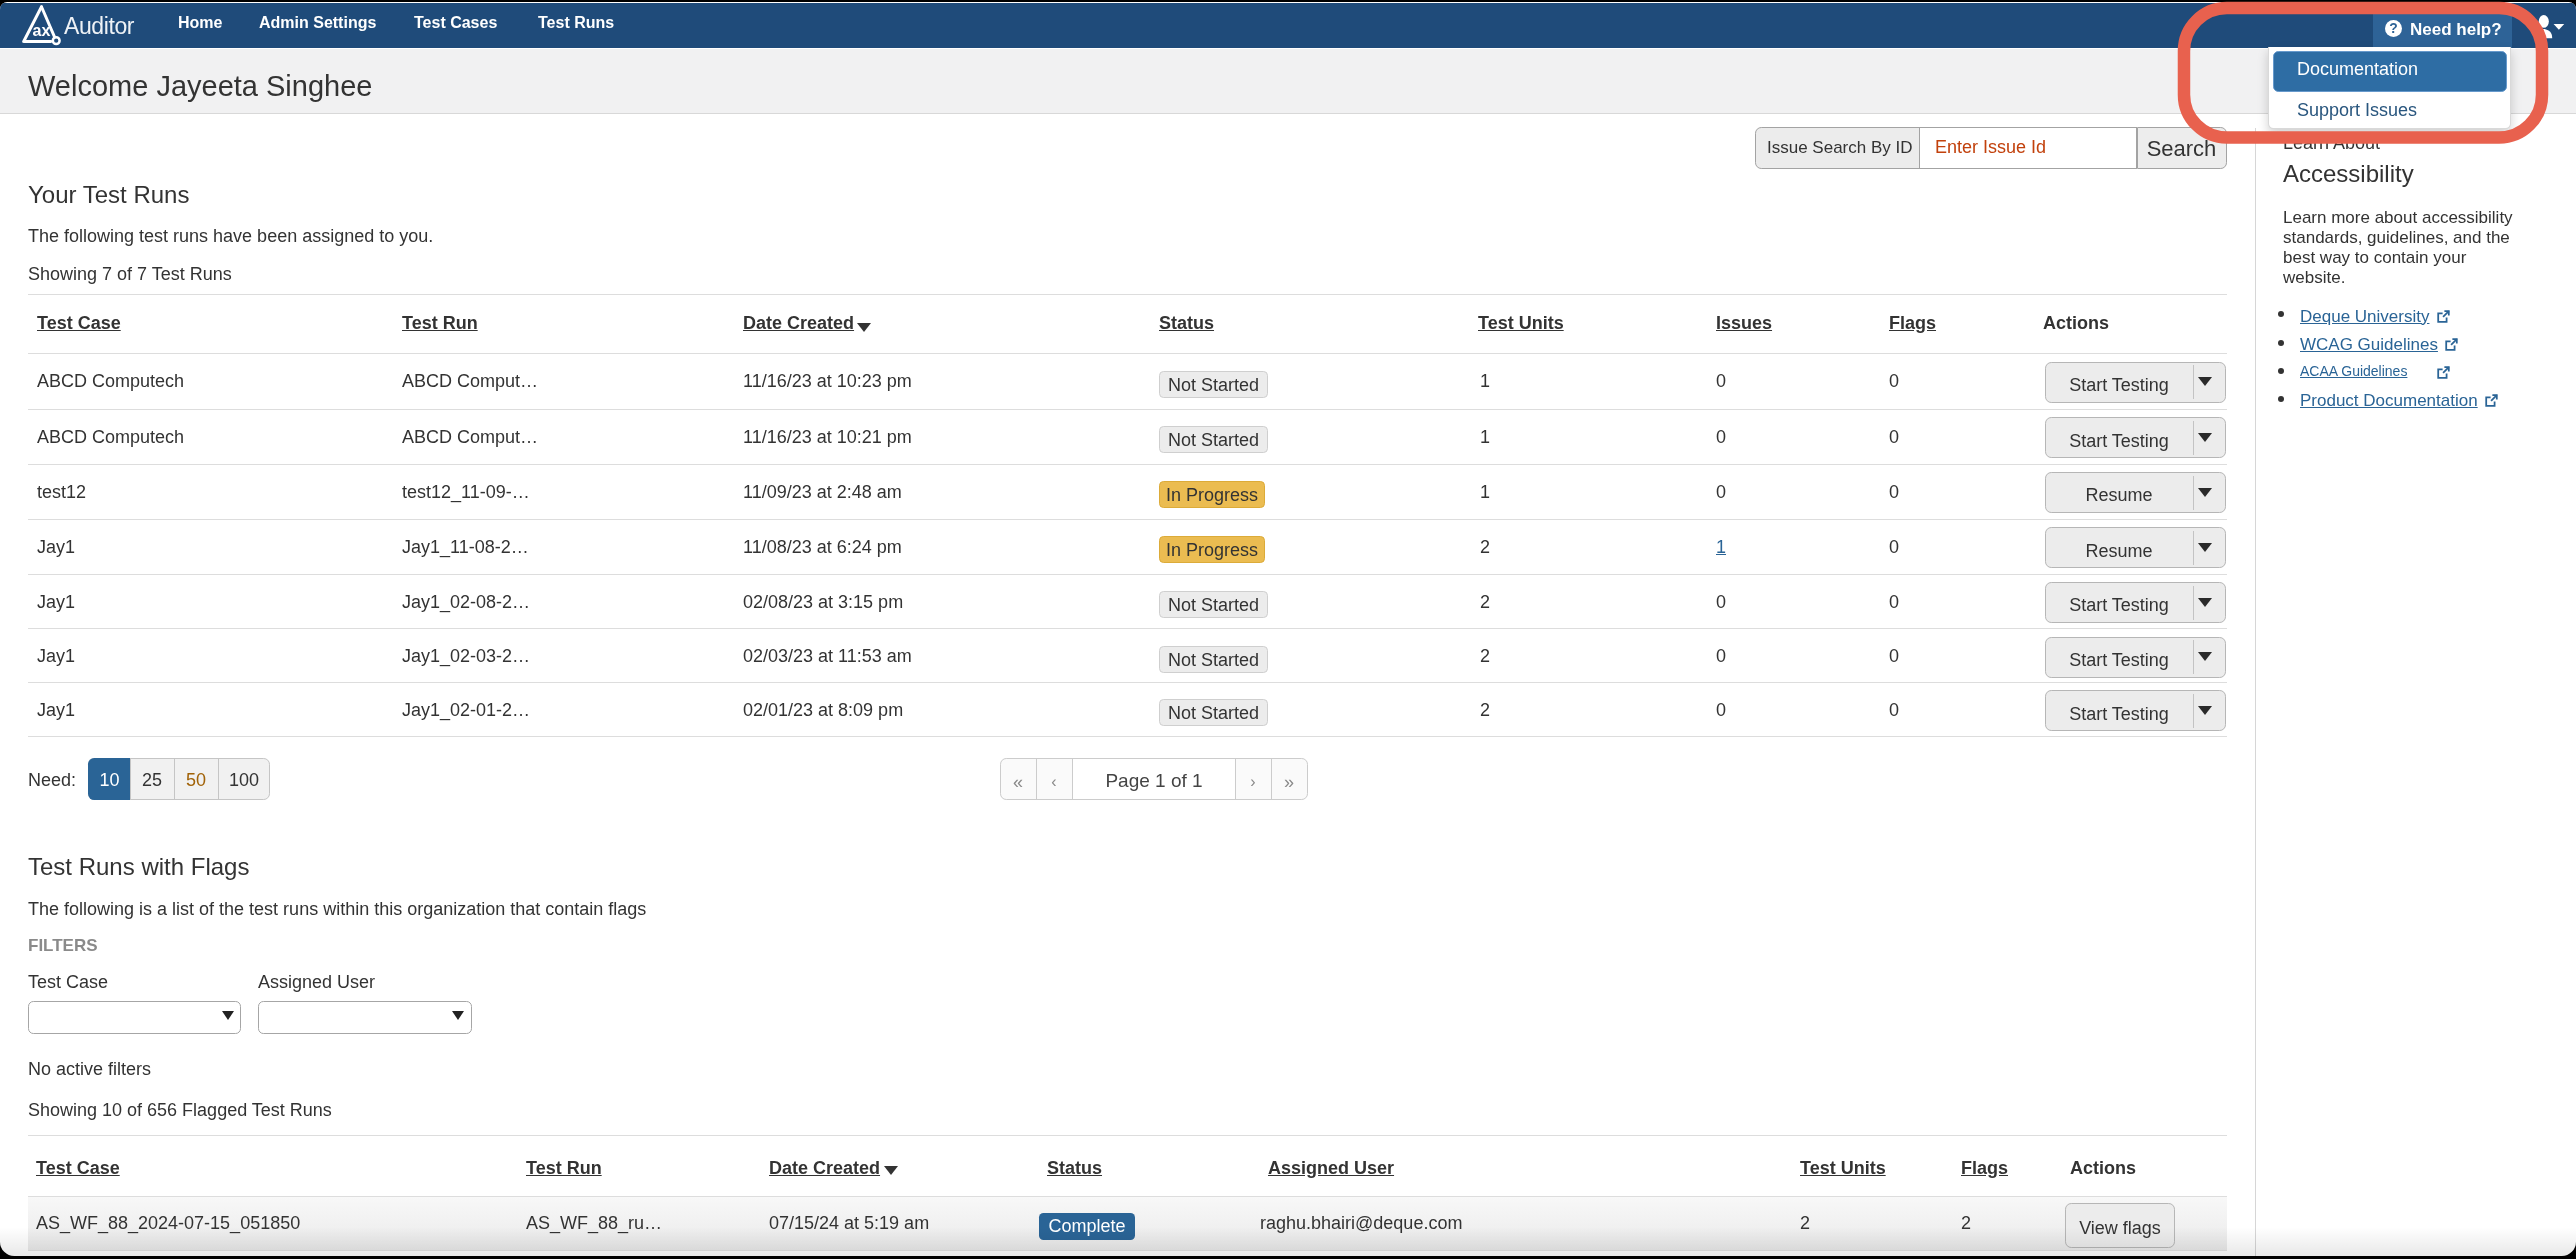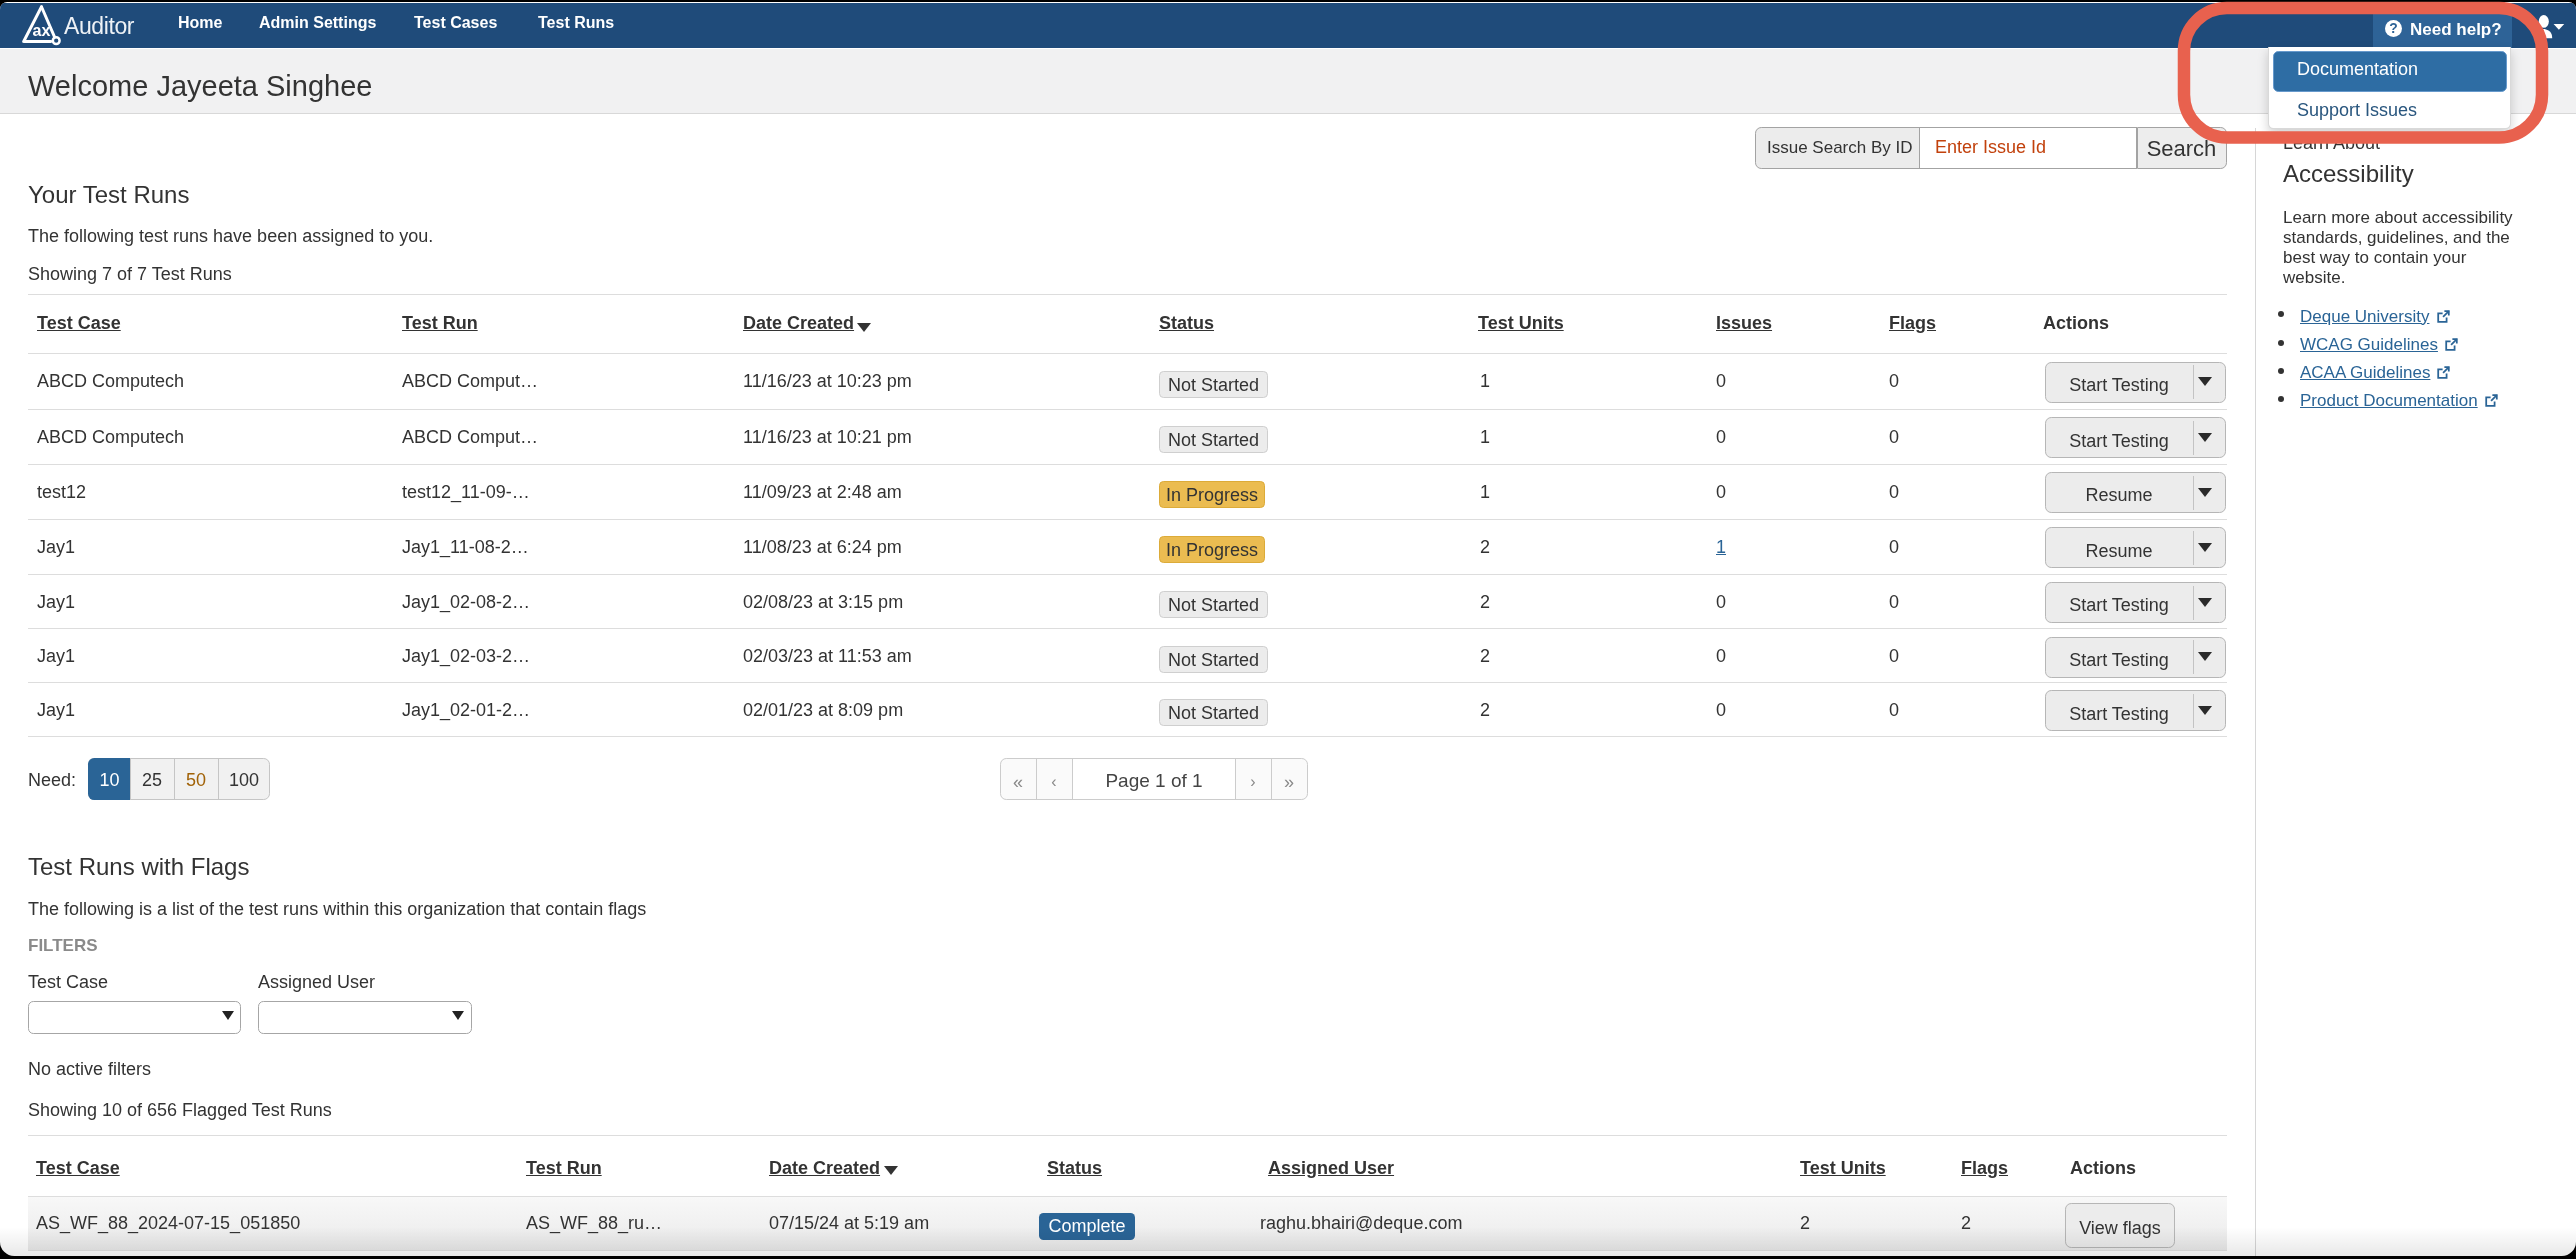--- a/index.html
+++ b/index.html
@@ -216,21 +216,21 @@
 <path d="M14.5 2.5 L8 9" stroke="#2a6496" stroke-width="2" fill="none"></path>
 </svg>
 <div style="position:absolute;left:2278px;top:338px;width:6.3px;height:6.3px;border-radius:50%;background:#333;"></div>
 <div style="position:absolute;left:2300px;top:334px;font-size:17px;color:#2a6496;line-height:1;white-space:nowrap;text-decoration:underline;">WCAG Guidelines</div>
 <svg style="position:absolute;left:2444px;top:335px;" width="15" height="15" viewBox="0 0 17 17">
 <path d="M12 9.5 L12 14.5 L2.5 14.5 L2.5 5 L7.5 5" stroke="#2a6496" stroke-width="2" fill="none"></path>
 <path d="M9.5 2.5 L14.5 2.5 L14.5 7.5" stroke="#2a6496" stroke-width="2" fill="none"></path>
 <path d="M14.5 2.5 L8 9" stroke="#2a6496" stroke-width="2" fill="none"></path>
 </svg>
 <div style="position:absolute;left:2278px;top:366px;width:6.3px;height:6.3px;border-radius:50%;background:#333;"></div>
-<div style="position:absolute;left:2300px;top:362px;font-size:17px;color:#2a6496;line-height:1;white-space:nowrap;text-decoration:underline;">ACAA Guidelines</div>
+<div style="position:absolute;left:2300px;top:362px;font-size:14px;color:#2a6496;line-height:1;white-space:nowrap;text-decoration:underline;">ACAA Guidelines</div>
 <svg style="position:absolute;left:2436px;top:363px;" width="15" height="15" viewBox="0 0 17 17">
 <path d="M12 9.5 L12 14.5 L2.5 14.5 L2.5 5 L7.5 5" stroke="#2a6496" stroke-width="2" fill="none"></path>
 <path d="M9.5 2.5 L14.5 2.5 L14.5 7.5" stroke="#2a6496" stroke-width="2" fill="none"></path>
 <path d="M14.5 2.5 L8 9" stroke="#2a6496" stroke-width="2" fill="none"></path>
 </svg>
 <div style="position:absolute;left:2278px;top:394px;width:6.3px;height:6.3px;border-radius:50%;background:#333;"></div>
 <div style="position:absolute;left:2300px;top:390px;font-size:17px;color:#2a6496;line-height:1;white-space:nowrap;text-decoration:underline;">Product Documentation</div>
 <svg style="position:absolute;left:2484px;top:391px;" width="15" height="15" viewBox="0 0 17 17">
 <path d="M12 9.5 L12 14.5 L2.5 14.5 L2.5 5 L7.5 5" stroke="#2a6496" stroke-width="2" fill="none"></path>
 <path d="M9.5 2.5 L14.5 2.5 L14.5 7.5" stroke="#2a6496" stroke-width="2" fill="none"></path>

